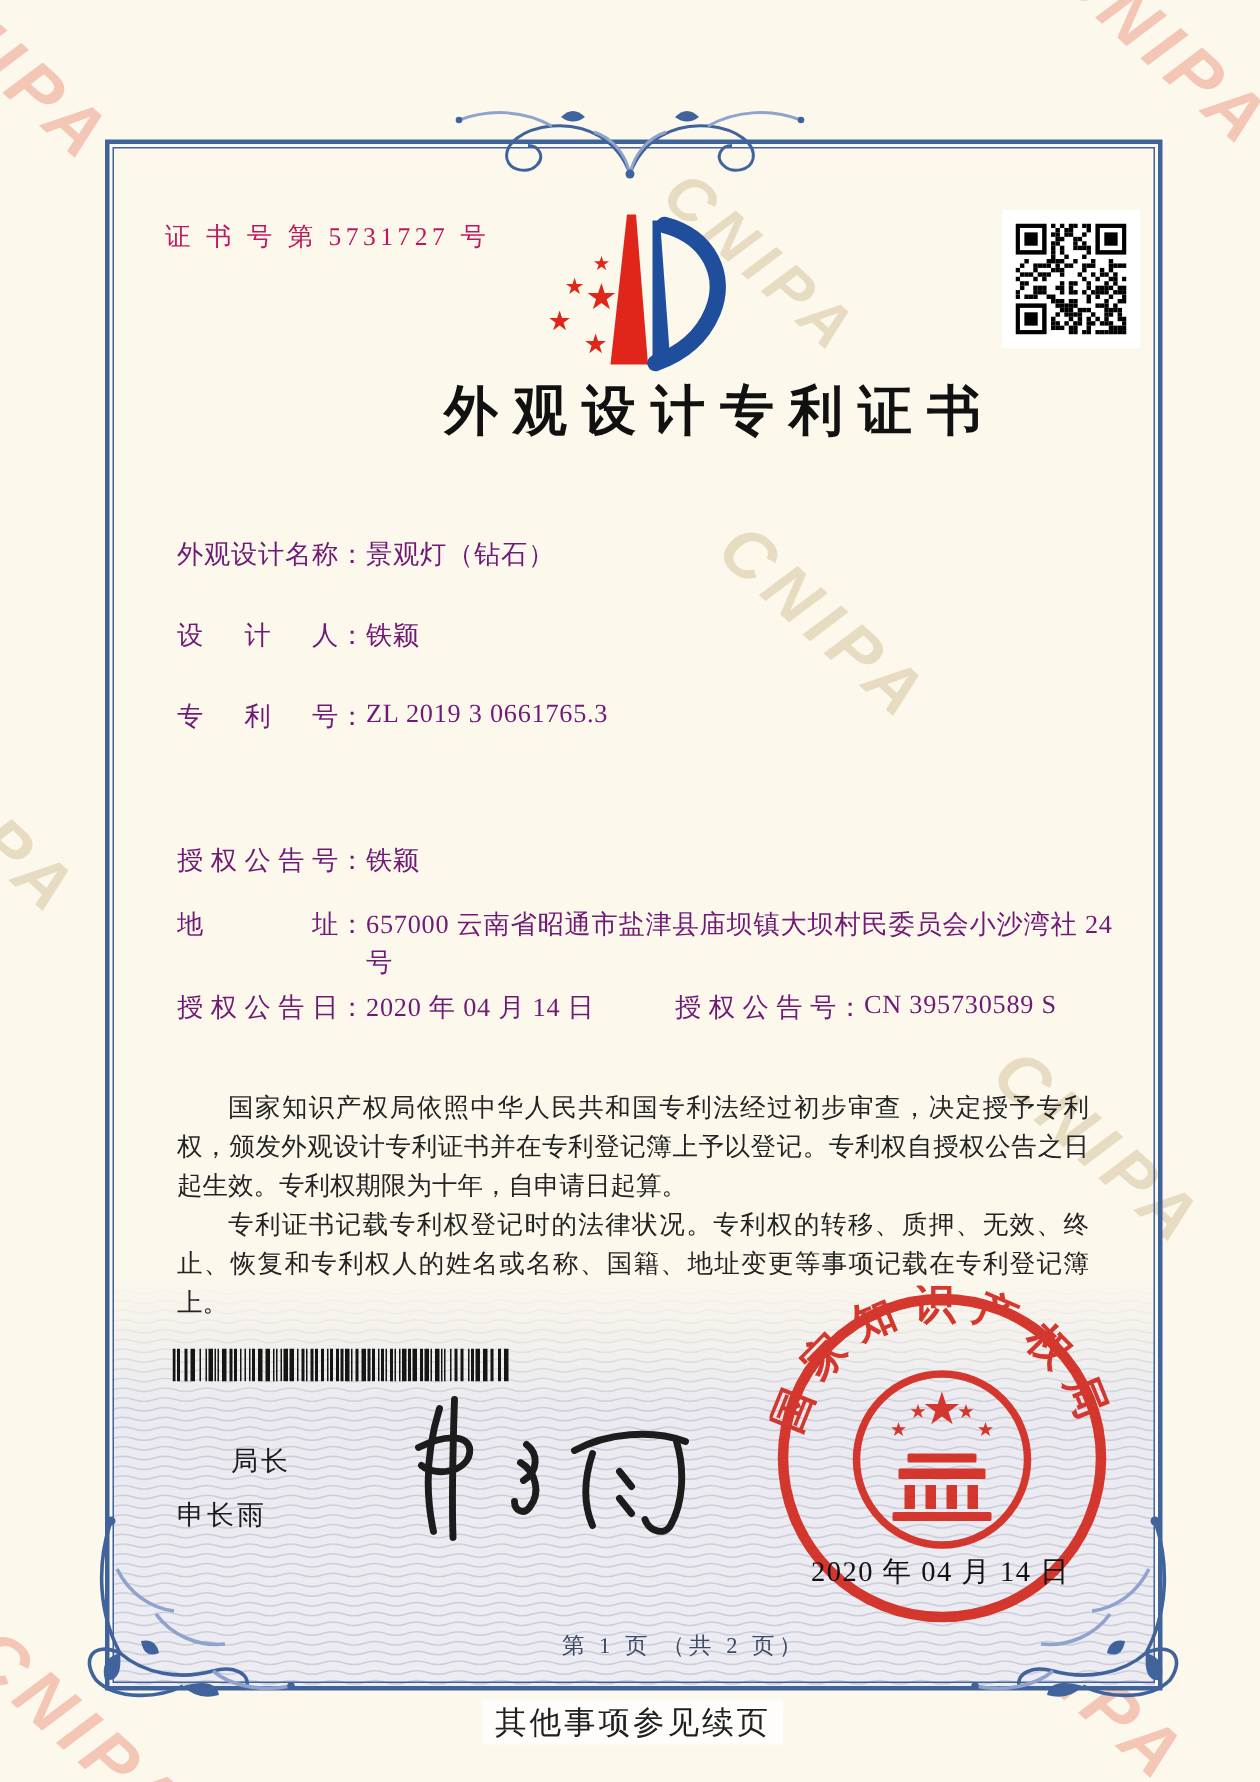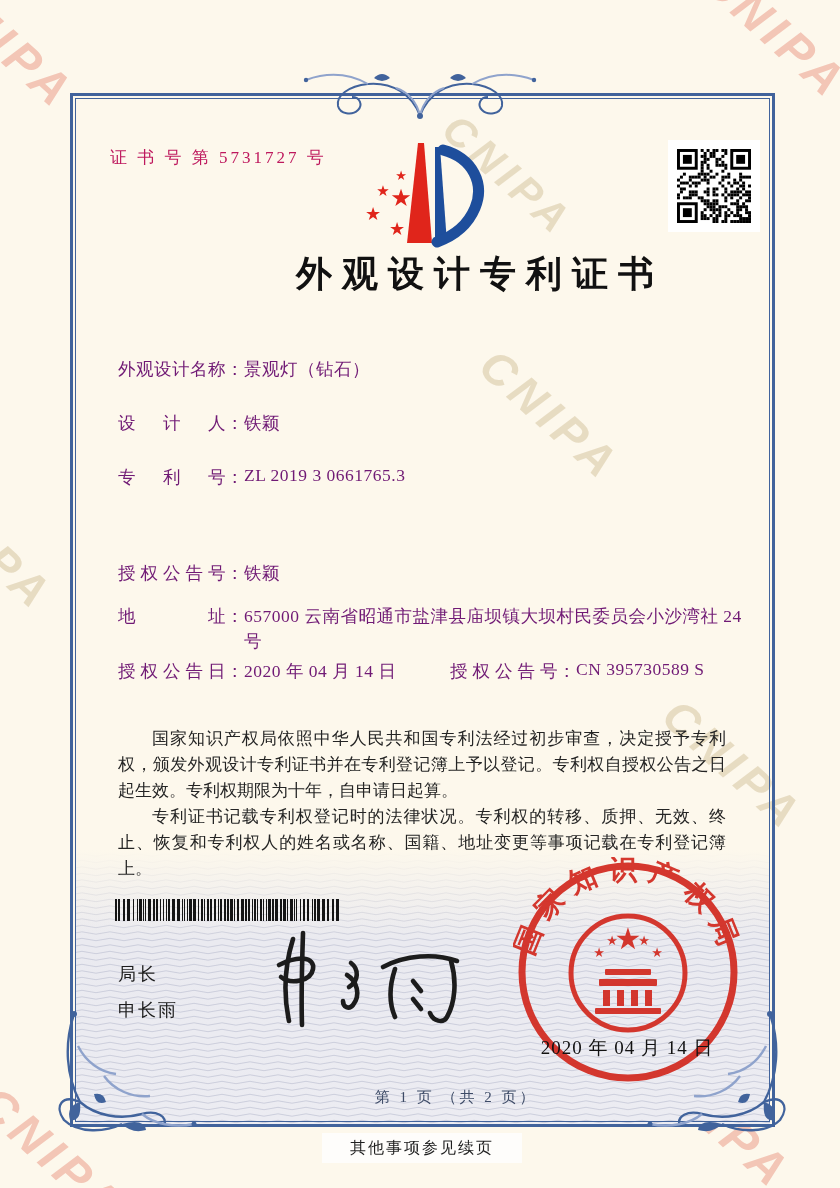--- a/index.html
+++ b/index.html
@@ -68,21 +68,21 @@
     position:absolute; left:518px; top:1035px; width:218px; text-align:center;
     font-size:19px; color:#121212; letter-spacing:1px;
   }
   .pagenum{
     position:absolute; left:70px; top:1088px; width:772px; text-align:center;
     font-size:15px; letter-spacing:3px; color:#3c4a66;font-family:Liberation Serif, serif;
   }
   .footnote{
     position:absolute; left:322px; top:1133px; width:200px; height:30px;
     background:#fefdfb; display:flex; align-items:center; justify-content:center;
-    font-size:16px; letter-spacing:2px; color:#1f1f1f;
+    font-size:21px; letter-spacing:2px; color:#1f1f1f;
   }
 </style>
 </head>
 <body>
 
 <div class="page">
 
   <span class="wm wm-pink" style="left:-45px;top:-38px;">CNIPA</span>
   <span class="wm wm-pink" style="left:728px;top:-48px;">CNIPA</span>
   <span class="wm wm-tan" style="left:465px;top:105px;font-size:42px;">CNIPA</span>
@@ -522,21 +522,21 @@
       <rect x="192" y="0" width="2" height="22" fill="#151515"></rect>
       <rect x="197" y="0" width="1" height="22" fill="#151515"></rect>
       <rect x="199" y="0" width="2" height="22" fill="#151515"></rect>
       <rect x="202" y="0" width="3" height="22" fill="#151515"></rect>
       <rect x="207" y="0" width="3" height="22" fill="#151515"></rect>
       <rect x="212" y="0" width="2" height="22" fill="#151515"></rect>
       <rect x="217" y="0" width="2" height="22" fill="#151515"></rect>
       <rect x="221" y="0" width="3" height="22" fill="#151515"></rect>
     </svg>
 
-  <div class="officer" style="top:962px;">局长</div>
+  <div class="officer" style="top:962px;margin-left:36px;">局长</div>
   <div class="officer" style="top:998px;">申长雨</div>
 
   <svg class="abs" style="left:255px;top:925px;" width="215" height="105" viewBox="0 0 215 105">
     <g fill="none" stroke="#1c1c1c" stroke-width="4.6" stroke-linecap="round" stroke-linejoin="round">
       <path d="M38,14 C30,40 28,68 34,96"></path>
       <path d="M24,40 C44,30 60,32 58,44 C56,56 36,60 26,52"></path>
       <path d="M48,8 C47,38 46,70 47,100"></path>
       <path d="M96,38 C104,44 104,56 94,62"></path>
       <path d="M92,50 C102,56 106,70 98,80 C94,85 88,82 88,76"></path>
       <path d="M128,42 C150,30 180,28 202,36"></path>

